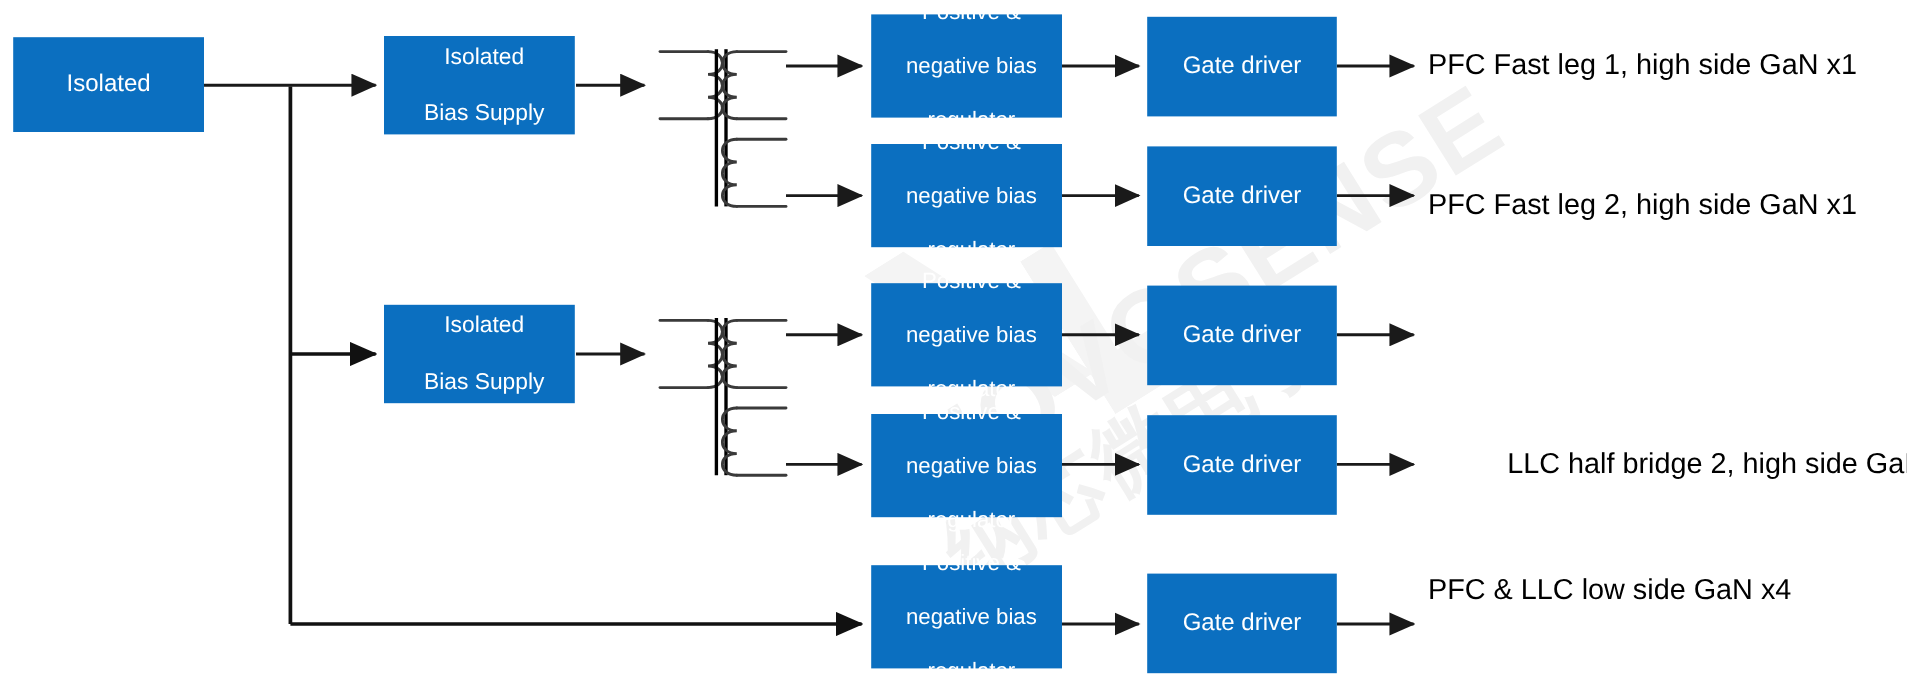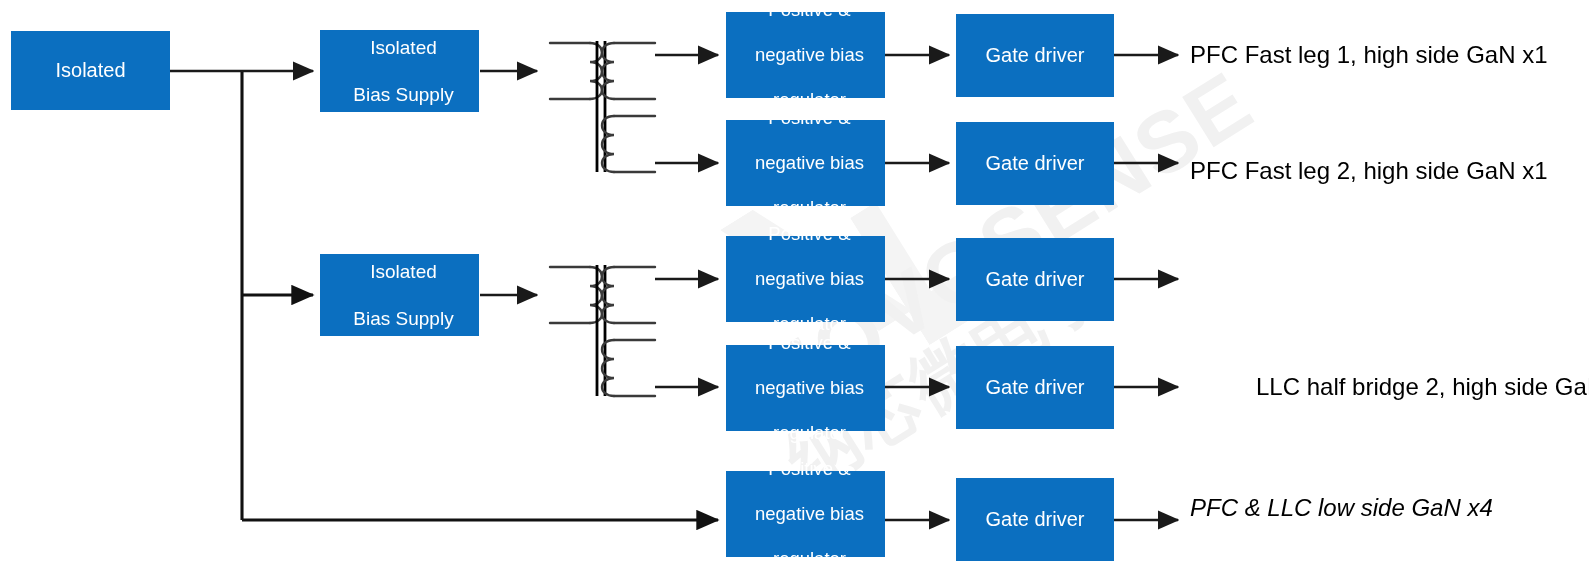--- a/index.html
+++ b/index.html
@@ -180,15 +180,15 @@
     <span>Gate driver</span>
   </div>
 
   <div class="blk" style="left:956px;top:478px;width:158px;height:83px;font-size:20px;">
     <span>Gate driver</span>
   </div>
 
   <div class="outlbl" style="left:1190px;top:43px;">PFC Fast leg 1, high side GaN x1</div>
   <div class="outlbl" style="left:1190px;top:159px;">PFC Fast leg 2, high side GaN x1</div>
   <div class="outlbl" style="left:1256px;top:375px;">LLC half bridge 2, high side GaN x1</div>
-  <div class="outlbl" style="left:1190px;top:496px;font-style:italic;">PFC &amp; LLC low side GaN x4</div>
+  <div class="outlbl" style="left:1190px;top:480px;">PFC &amp; LLC low side GaN x4</div>
 
 </div>
 
 </body></html>

